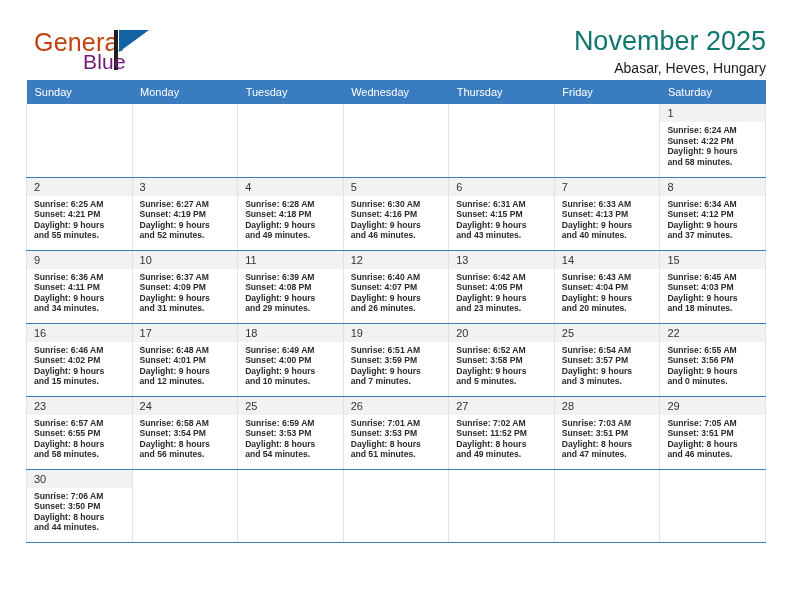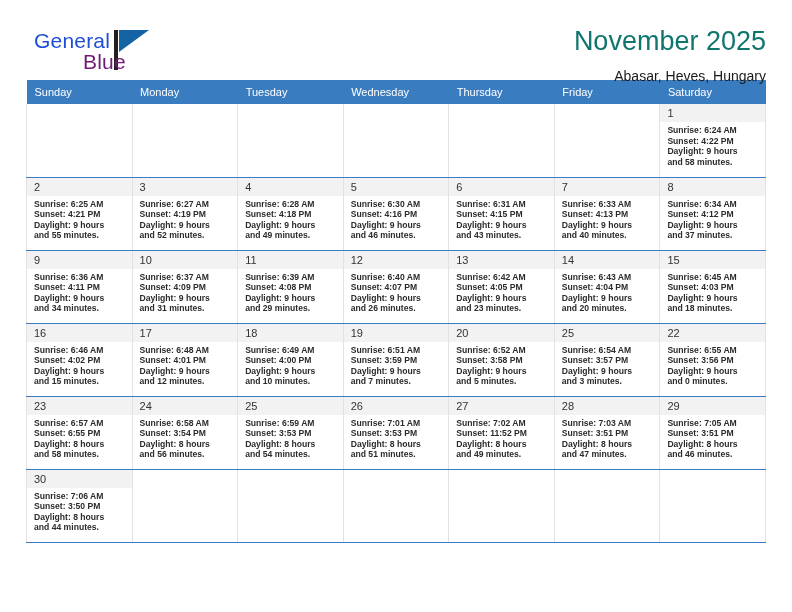--- a/index.html
+++ b/index.html
@@ -34,23 +34,23 @@
     position: relative;
     width: 130px;
     height: 52px;
     line-height: 1;
     user-select: none;
   }
   .logo-general {
     position: absolute;
     left: 8px;
     top: 4px;
-    font-size: 21px;
+    font-size: 25px;
     letter-spacing: 0.2px;
-    color: #1d4ed8;
+    color: #c2410c;
     font-family: "Liberation Sans", sans-serif;
   }
   .logo-blue {
     position: absolute;
     left: 57px;
     top: 25px;
     font-size: 21px;
     letter-spacing: 0.2px;
     color: #701a75;
     font-family: "Liberation Sans", sans-serif;
@@ -78,21 +78,21 @@
     padding-top: 0px;
   }
   .cal-title {
     font-size: 27px;
     font-weight: normal;
     color: #0f766e;
     line-height: 1.15;
     white-space: nowrap;
   }
   .cal-sub {
-    margin-top: 11px;
+    margin-top: 3px;
     font-size: 14px;
     color: #1a1a1a;
     white-space: nowrap;
   }
 
   
   .calendar {
     margin-top: 8px;
     width: 740px;
     border-collapse: collapse;

